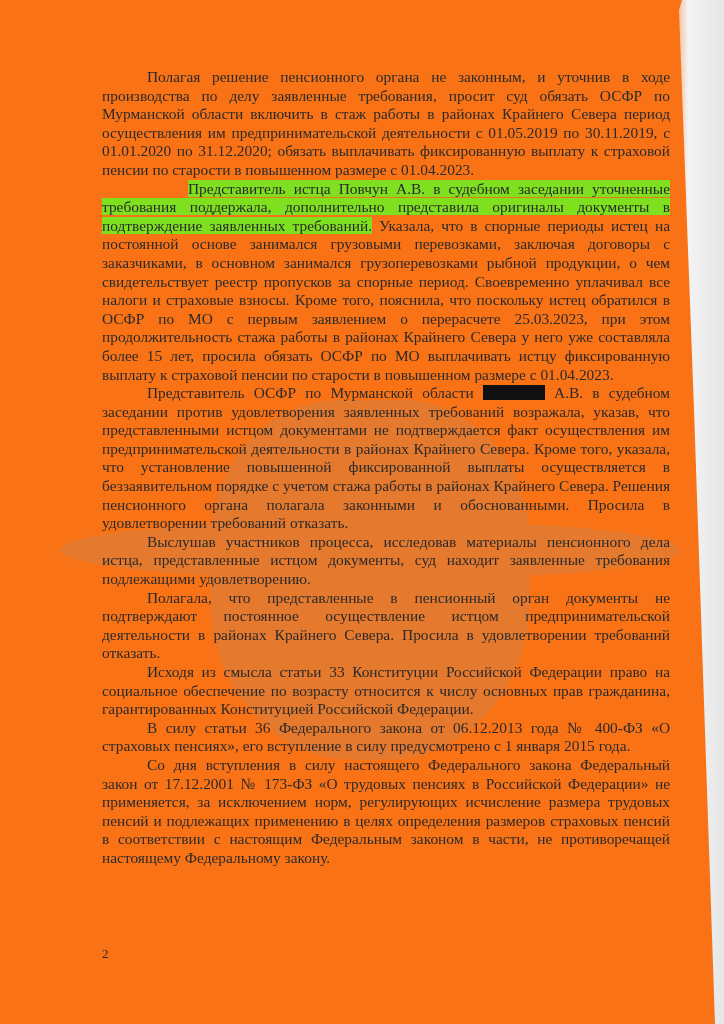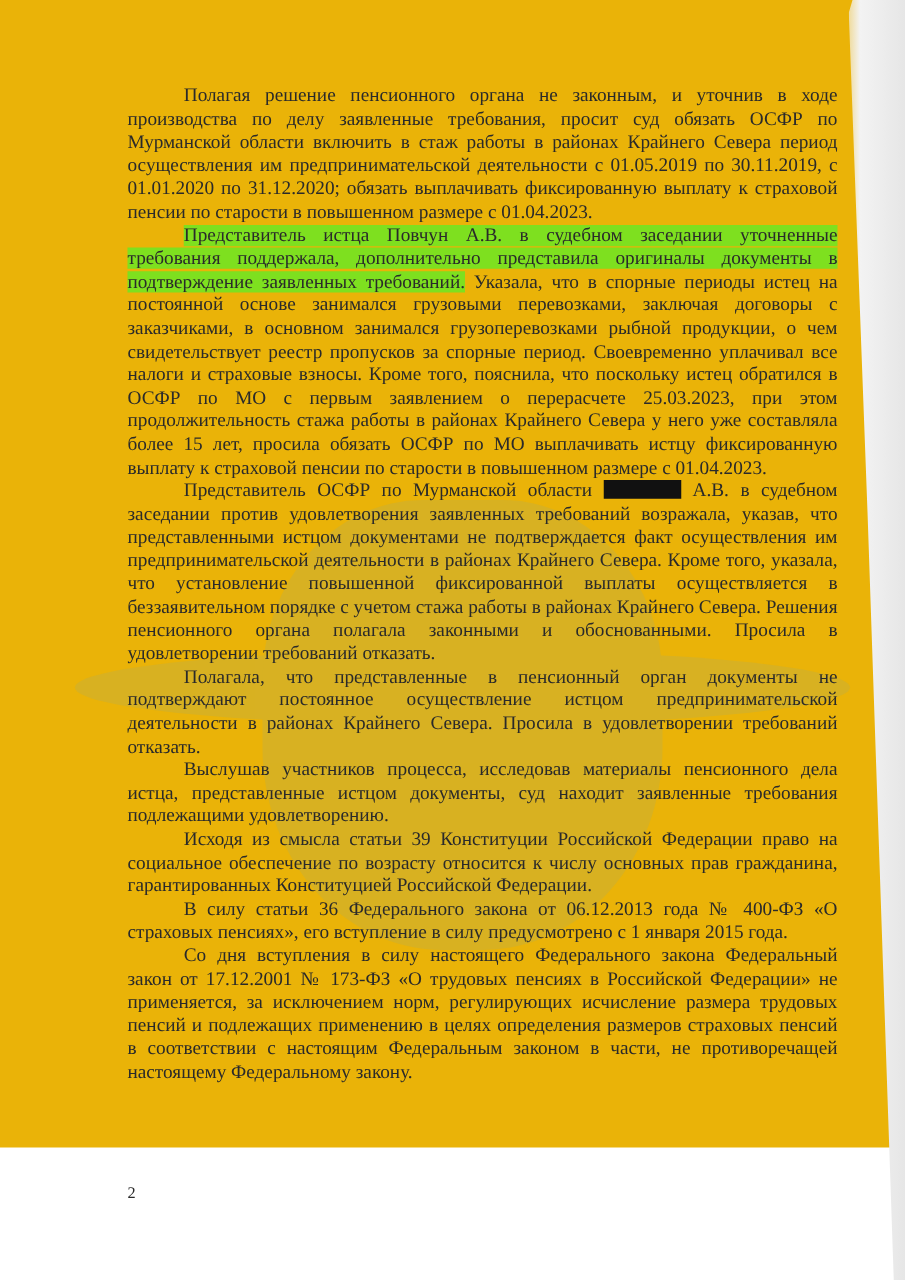--- a/index.html
+++ b/index.html
@@ -2,58 +2,58 @@
 <html><head>
 <meta charset="utf-8">
 <style>
   html, body { margin:0; padding:0; }
   body {
     width:724px; height:1024px; overflow:hidden; position:relative;
     background:#ffffff;
     font-family:"Liberation Serif","DejaVu Serif",serif;
     color:#2a2a2a;
   }
-  .page { position:absolute; left:0; top:0; width:724px; height:918px; background:#eab308; }
+  .page { position:absolute; left:0; top:0; width:724px; height:1024px; background:#f97316; }
   .curl {
     position:absolute; right:0; top:0; width:60px; height:1024px;
     background:linear-gradient(90deg, rgba(255,255,255,0) 0%, #f3f3f3 40%, #e6e6e6 100%);
     clip-path: polygon(30% 0, 100% 0, 100% 100%, 85% 100%, 50% 40%, 25% 1%);
   }
   .watermark {
     position:absolute; left:60px; top:380px; width:620px; height:440px;
     opacity:0.12; pointer-events:none;
   }
   .wm-shape-a { position:absolute; left:150px; top:20px; width:320px; height:360px;
     border-radius:40% 40% 45% 45%; background:#5aa5d8; }
   .wm-shape-b { position:absolute; left:0; top:140px; width:620px; height:60px;
     border-radius:50%; background:#5aa5d8; }
   .text {
     position:absolute; left:102px; top:68px; width:568px;
     font-size:15.4px; line-height:18.6px; text-align:justify;
   }
   .text p { margin:0; text-indent:45px; }
-  .hl { background:#7ee01f; }
+  .hl { background:#7ee01f;margin-left:41px; }
   .redact { display:inline-block; width:62px; height:15px; background:#111; vertical-align:-2px; }
   .pagenum { position:absolute; left:102px; top:946px; font-size:13px; }
 </style>
 </head>
 <body>
 
 <div class="page">
   <div class="watermark">
     <div class="wm-shape-b"></div>
     <div class="wm-shape-a"></div>
   </div>
 
   <div class="text">
     <p>Полагая решение пенсионного органа не законным, и уточнив в ходе производства по делу заявленные требования, просит  суд обязать  ОСФР по Мурманской области включить в стаж работы в районах Крайнего Севера период осуществления им предпринимательской деятельности с 01.05.2019 по 30.11.2019, с 01.01.2020 по 31.12.2020; обязать выплачивать фиксированную выплату к страховой пенсии по старости в повышенном размере с 01.04.2023.</p>
     <p><span class="hl">Представитель истца  Повчун А.В. в судебном заседании уточненные требования поддержала, дополнительно представила оригиналы документы в подтверждение заявленных требований.</span><span> Указала, что в спорные периоды истец на постоянной основе занимался грузовыми перевозками, заключая договоры с заказчиками, в основном занимался  грузоперевозками рыбной продукции, о чем свидетельствует реестр пропусков за спорные период. Своевременно уплачивал все налоги и страховые взносы. Кроме того, пояснила, что поскольку истец обратился в ОСФР по МО с первым заявлением о перерасчете 25.03.2023, при этом продолжительность стажа работы в районах Крайнего Севера у него уже составляла более 15 лет, просила обязать ОСФР по МО выплачивать истцу фиксированную выплату к страховой пенсии по старости в повышенном размере с 01.04.2023.</span></p>
     <p><span>Представитель ОСФР по Мурманской области </span><span class="redact"></span><span> А.В. в судебном заседании против удовлетворения заявленных требований возражала, указав, что представленными истцом документами не подтверждается факт осуществления им предпринимательской деятельности в районах Крайнего Севера. Кроме того, указала, что установление повышенной фиксированной выплаты осуществляется в беззаявительном порядке с учетом стажа работы в районах Крайнего Севера. Решения пенсионного органа полагала законными и обоснованными. Просила в удовлетворении требований отказать.</span></p>
+    <p>Выслушав участников процесса, исследовав материалы пенсионного дела истца, представленные истцом документы, суд находит заявленные требования подлежащими удовлетворению.</p>
     <p>Полагала, что  представленные в пенсионный орган документы не подтверждают постоянное осуществление истцом предпринимательской деятельности в районах Крайнего Севера. Просила в удовлетворении требований отказать.</p>
-    <p>Выслушав участников процесса, исследовав материалы пенсионного дела истца, представленные истцом документы, суд находит заявленные требования подлежащими удовлетворению.</p>
-    <p>Исходя из смысла статьи 39 Конституции Российской Федерации право на социальное обеспечение по возрасту относится к числу основных прав гражданина, гарантированных Конституцией Российской Федерации.</p>
+    <p>Исходя из смысла статьи 33 Конституции Российской Федерации право на социальное обеспечение по возрасту относится к числу основных прав гражданина, гарантированных Конституцией Российской Федерации.</p>
     <p>В силу статьи  36 Федерального закона от 06.12.2013 года № 400-ФЗ «О страховых пенсиях», его вступление в силу предусмотрено с 1 января 2015 года.</p>
     <p>Со дня вступления в силу настоящего Федерального закона Федеральный закон от 17.12.2001 № 173-ФЗ «О трудовых пенсиях в Российской Федерации» не применяется, за исключением норм, регулирующих исчисление размера трудовых пенсий и подлежащих применению в целях определения размеров страховых пенсий в соответствии с настоящим Федеральным законом в части, не противоречащей настоящему Федеральному закону.</p>
   </div>
 
   <div class="pagenum">2</div>
   <div class="curl"></div>
 </div>
 
 </body></html>

